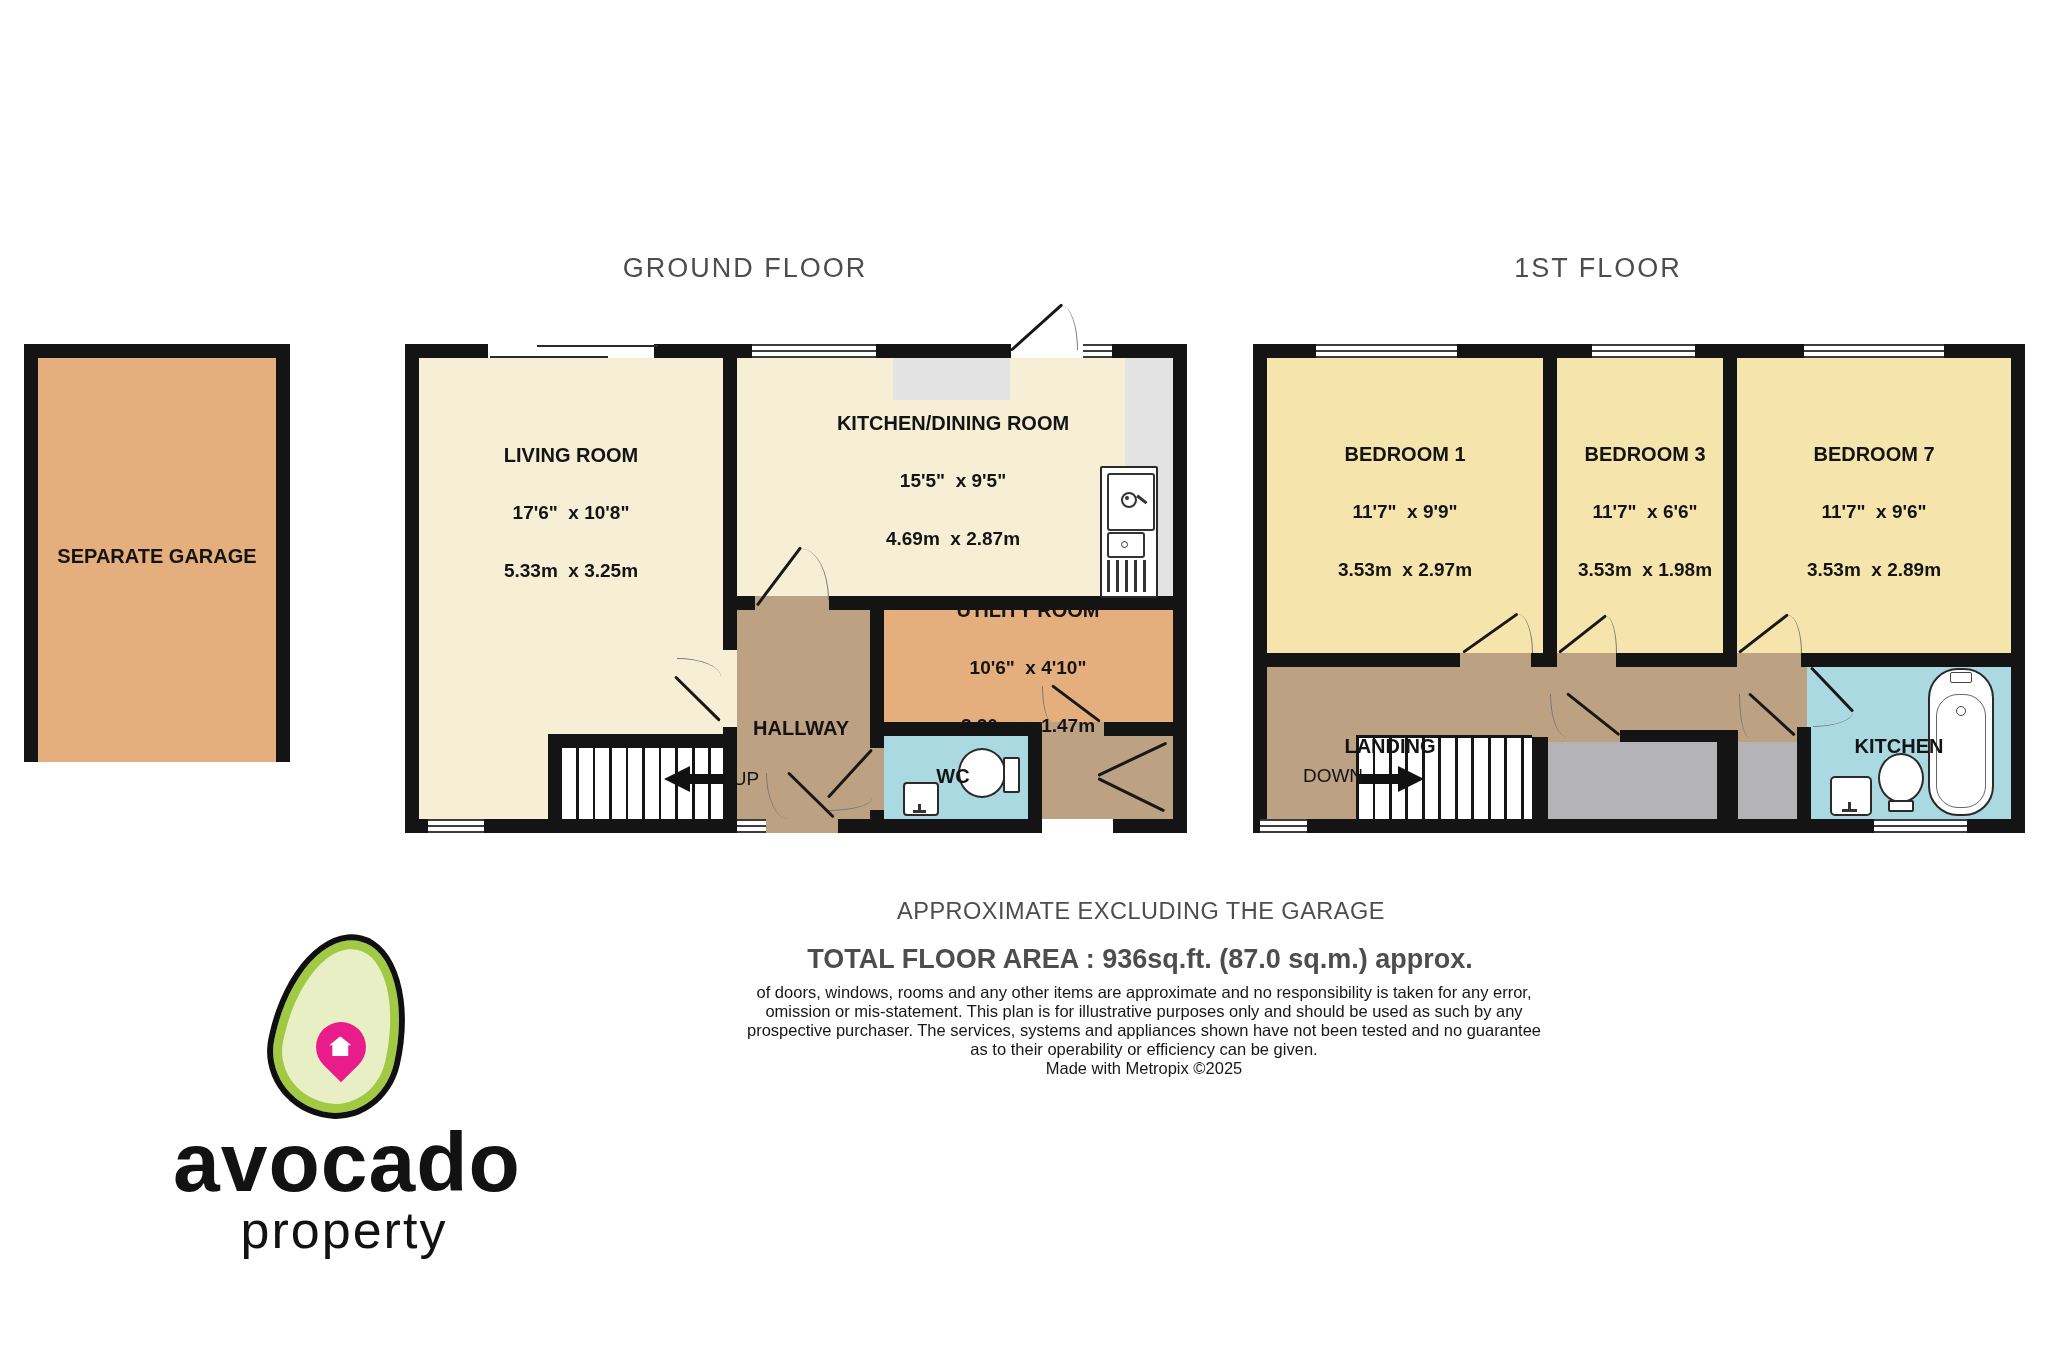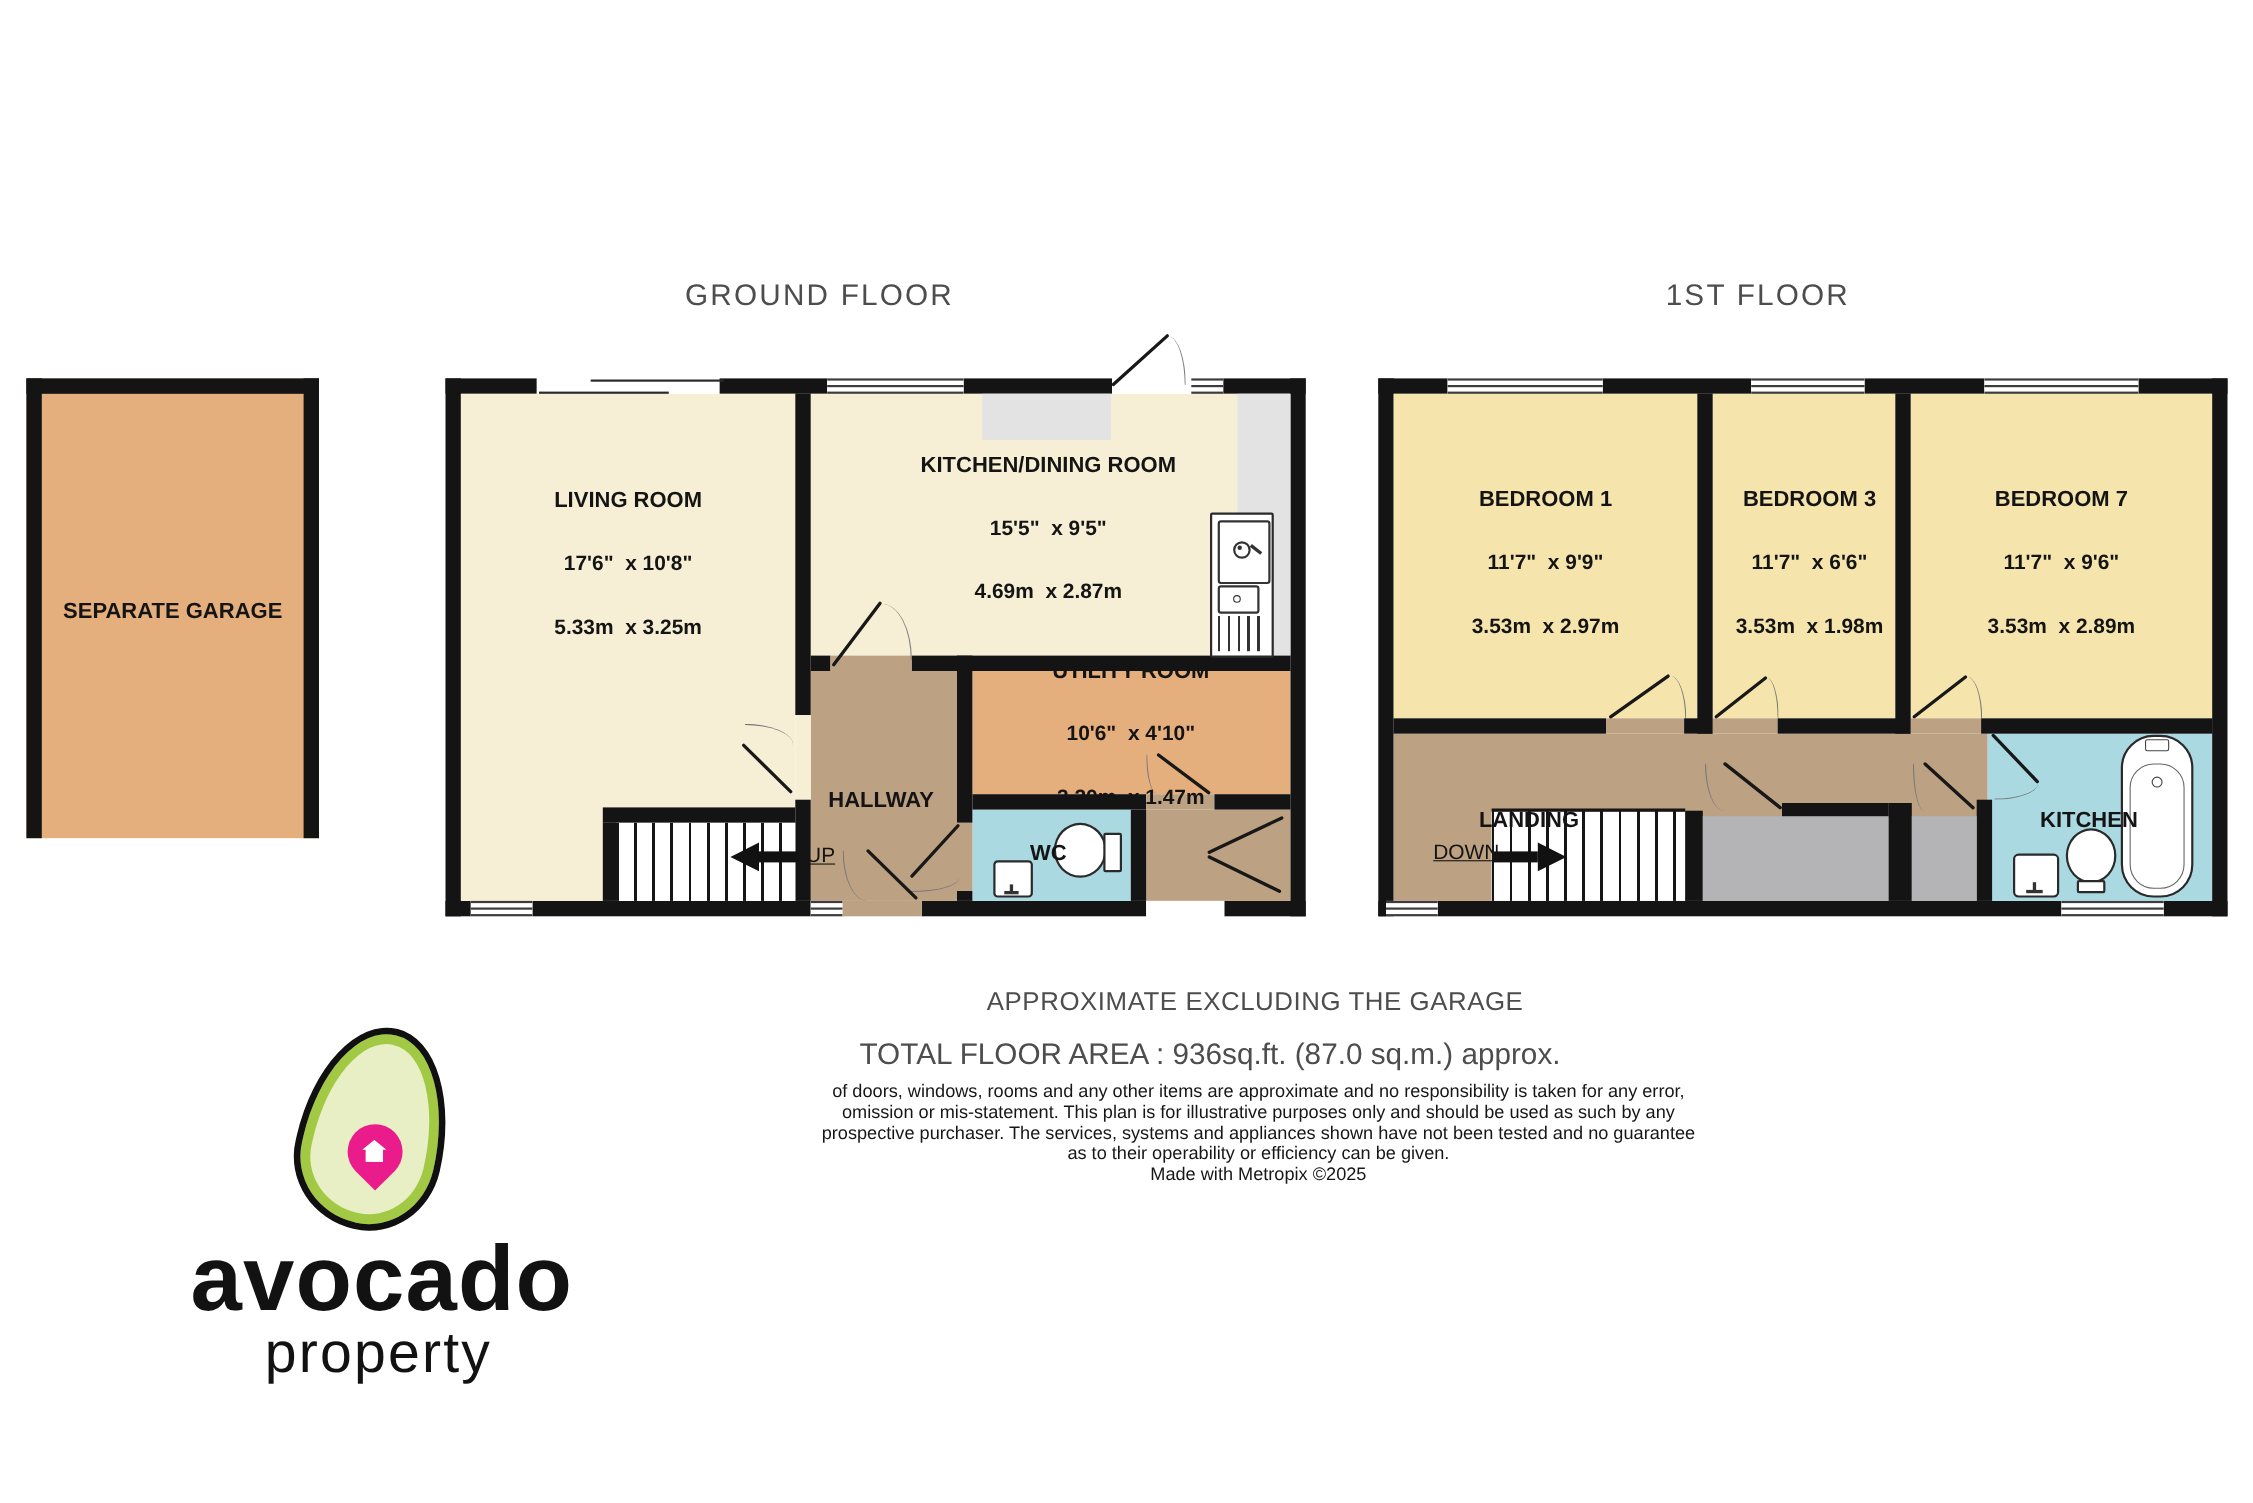--- a/index.html
+++ b/index.html
@@ -15,21 +15,21 @@
   .fill{position:absolute;}
   .floor-title{position:absolute;transform:translateX(-50%);color:var(--titlegray);
                font-size:27px;letter-spacing:2px;white-space:pre;}
   .room-label{position:absolute;transform:translate(-50%,-50%);text-align:center;
               color:var(--ink);font-weight:bold;white-space:pre;}
   .room-label .nm{font-size:20px;line-height:22px;}
   .room-label .dm{font-size:19px;line-height:22px;}
   .one-label{position:absolute;transform:translate(-50%,-50%);color:var(--ink);
              font-weight:bold;font-size:20px;white-space:pre;}
   .dir-label{position:absolute;transform:translate(-50%,-50%);color:var(--ink);
-             font-size:19px;font-weight:500;white-space:pre;text-decoration:underline;}
+             font-size:19px;font-weight:500;white-space:pre;}
   .winh{position:absolute;height:14px;background:#fff;border-top:2px solid #3c3c3c;
         border-bottom:2px solid #3c3c3c;box-sizing:border-box;}
   .winh:after{content:"";position:absolute;left:0;right:0;top:50%;height:2px;margin-top:-1px;background:#3c3c3c;}
   .bayline{position:absolute;height:2px;background:#2a2a2a;}
   .leaf{position:absolute;height:3px;background:#181818;transform-origin:0 50%;border-radius:2px;}
   .arc{position:absolute;box-sizing:border-box;}
   .stairs{position:absolute;background:#fff;
           background-image:repeating-linear-gradient(90deg,#151515 0 2.5px,transparent 2.5px 16.5px);}
   .fixture{position:absolute;background:#fff;border:2.5px solid #2a2a2a;box-sizing:border-box;}
   .footer-line{font-size:16.5px;line-height:19px;color:#161616;text-align:center;}
@@ -236,21 +236,21 @@
       <div class="nm">BEDROOM 7</div>
       <div class="dm">11'7"  x 9'6"</div>
       <div class="dm">3.53m  x 2.89m</div>
     </div>
     <div class="one-label" style="left:1390px;top:746px;">LANDING</div>
     <div class="one-label" style="left:1899px;top:746px;">KITCHEN</div>
     <div class="dir-label" style="left:1333px;top:776px;">DOWN</div>
   </div>
 
   <div class="abs" style="left:1141px;top:911px;transform:translate(-50%,-50%);font-size:23.5px;letter-spacing:0.5px;color:var(--titlegray);white-space:pre;">APPROXIMATE EXCLUDING THE GARAGE</div>
-  <div class="abs" style="left:1100px;top:959px;transform:translate(-50%,-50%);font-size:27px;color:var(--titlegray);white-space:pre;">TOTAL FLOOR AREA : 936sq.ft. (87.0 sq.m.) approx.</div>
+  <div class="abs" style="left:1140px;top:959px;transform:translate(-50%,-50%);font-size:27px;color:var(--titlegray);white-space:pre;font-weight:bold;">TOTAL FLOOR AREA : 936sq.ft. (87.0 sq.m.) approx.</div>
   <div class="abs" style="left:544px;top:983px;width:1200px;">
     <div class="footer-line">of doors, windows, rooms and any other items are approximate and no responsibility is taken for any error,</div>
     <div class="footer-line">omission or mis-statement. This plan is for illustrative purposes only and should be used as such by any</div>
     <div class="footer-line">prospective purchaser. The services, systems and appliances shown have not been tested and no guarantee</div>
     <div class="footer-line">as to their operability or efficiency can be given.</div>
     <div class="footer-line">Made with Metropix ©2025</div>
   </div>
 
   <div>
     <div class="abs" style="left:273px;top:933px;width:134px;height:186px;transform:rotate(13deg);border:6px solid #101010;border-radius:50% 50% 48% 52% / 62% 64% 37% 36%;background:var(--avocado-flesh);box-shadow:inset 0 0 0 9px var(--avocado-rim);box-sizing:border-box;"></div>

